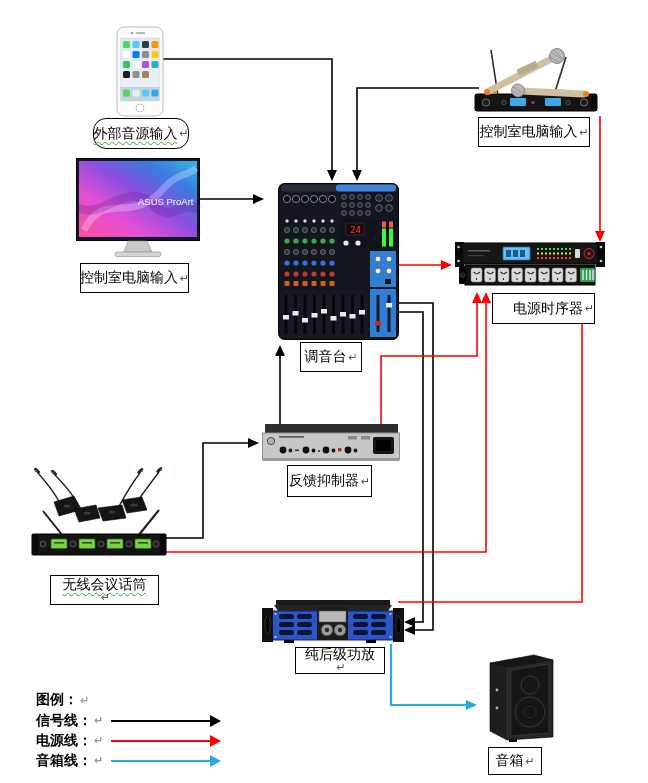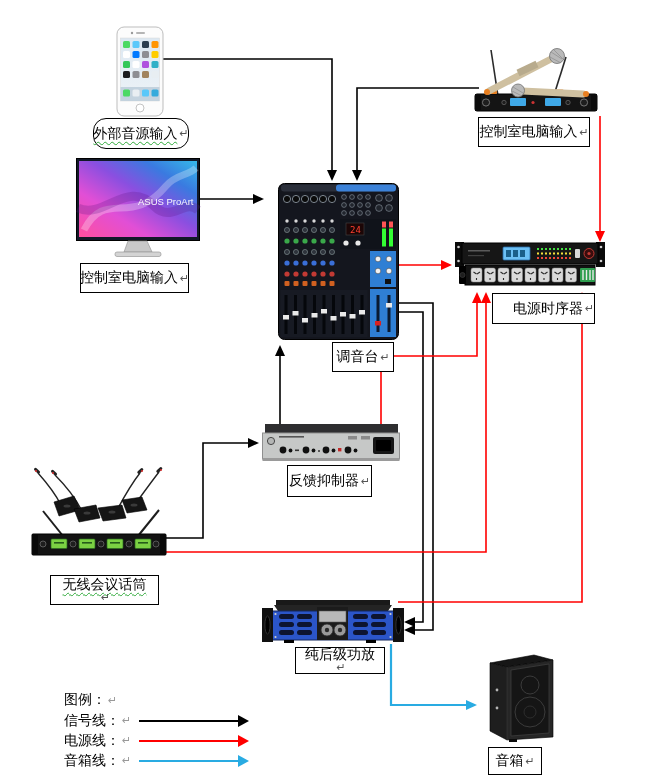--- a/index.html
+++ b/index.html
@@ -11,21 +11,21 @@
   .device{position:absolute;z-index:2;}
   .labelbox{
     position:absolute;z-index:3;background:#fff;border:1px solid #000;
     display:flex;align-items:center;justify-content:center;
     font-size:14px;line-height:1;white-space:nowrap;
   }
   .pilcrow{font-size:11px;color:#555;margin-left:2px;font-family:"DejaVu Sans",sans-serif;}
   .pilcrow-gray{font-size:11px;color:#999;margin:0 2px;font-family:"DejaVu Sans",sans-serif;}
   .squiggle{text-decoration:underline wavy #2faa3a 1px;text-underline-offset:3px;}
   
-  #legend{position:absolute;left:64px;top:690px;z-index:3;font-size:14px;}
+  #legend{position:absolute;left:36px;top:690px;z-index:3;font-size:14px;font-weight:bold;}
   .leg-title{display:flex;align-items:center;height:20px;}
   .leg-row{display:flex;align-items:center;height:19px;margin-top:1px;text-align:center;}
   .leg-label{display:inline-block;min-width:56px;}
   .leg-arrow{position:relative;width:100px;height:2px;margin-left:6px;}
   .leg-arrow::after{content:"";position:absolute;right:-10px;top:-5px;width:0;height:0;
     border-top:6px solid transparent;border-bottom:6px solid transparent;}
   .leg-sig{background:#000;}  .leg-sig::after{border-left:11px solid #000;}
   .leg-pow{background:#ff0000;}.leg-pow::after{border-left:11px solid #ff0000;}
   .leg-spk{background:#29abe2;}.leg-spk::after{border-left:11px solid #29abe2;}
 </style>
@@ -525,21 +525,21 @@
       <span class="pilcrow">↵</span>
   </div>
   <div class="labelbox" style="left:478px;top:117px;width:110px;height:28px;">
     <span>控制室电脑输入</span>
       <span class="pilcrow">↵</span>
   </div>
   <div class="labelbox" style="left:80px;top:263px;width:107px;height:28px;">
     <span>控制室电脑输入</span>
       <span class="pilcrow">↵</span>
   </div>
-  <div class="labelbox" style="left:300px;top:342px;width:60px;height:28px;margin-left:32px;">
+  <div class="labelbox" style="left:300px;top:342px;width:60px;height:28px;">
     <span>调音台</span>
       <span class="pilcrow">↵</span>
   </div>
   <div class="labelbox" style="left:492px;top:293px;width:81px;height:29px;padding-left:20px;">
     <span>电源时序器</span>
       <span class="pilcrow">↵</span>
   </div>
   <div class="labelbox" style="left:287px;top:465px;width:83px;height:30px;">
     <span>反馈抑制器</span>
       <span class="pilcrow">↵</span>

